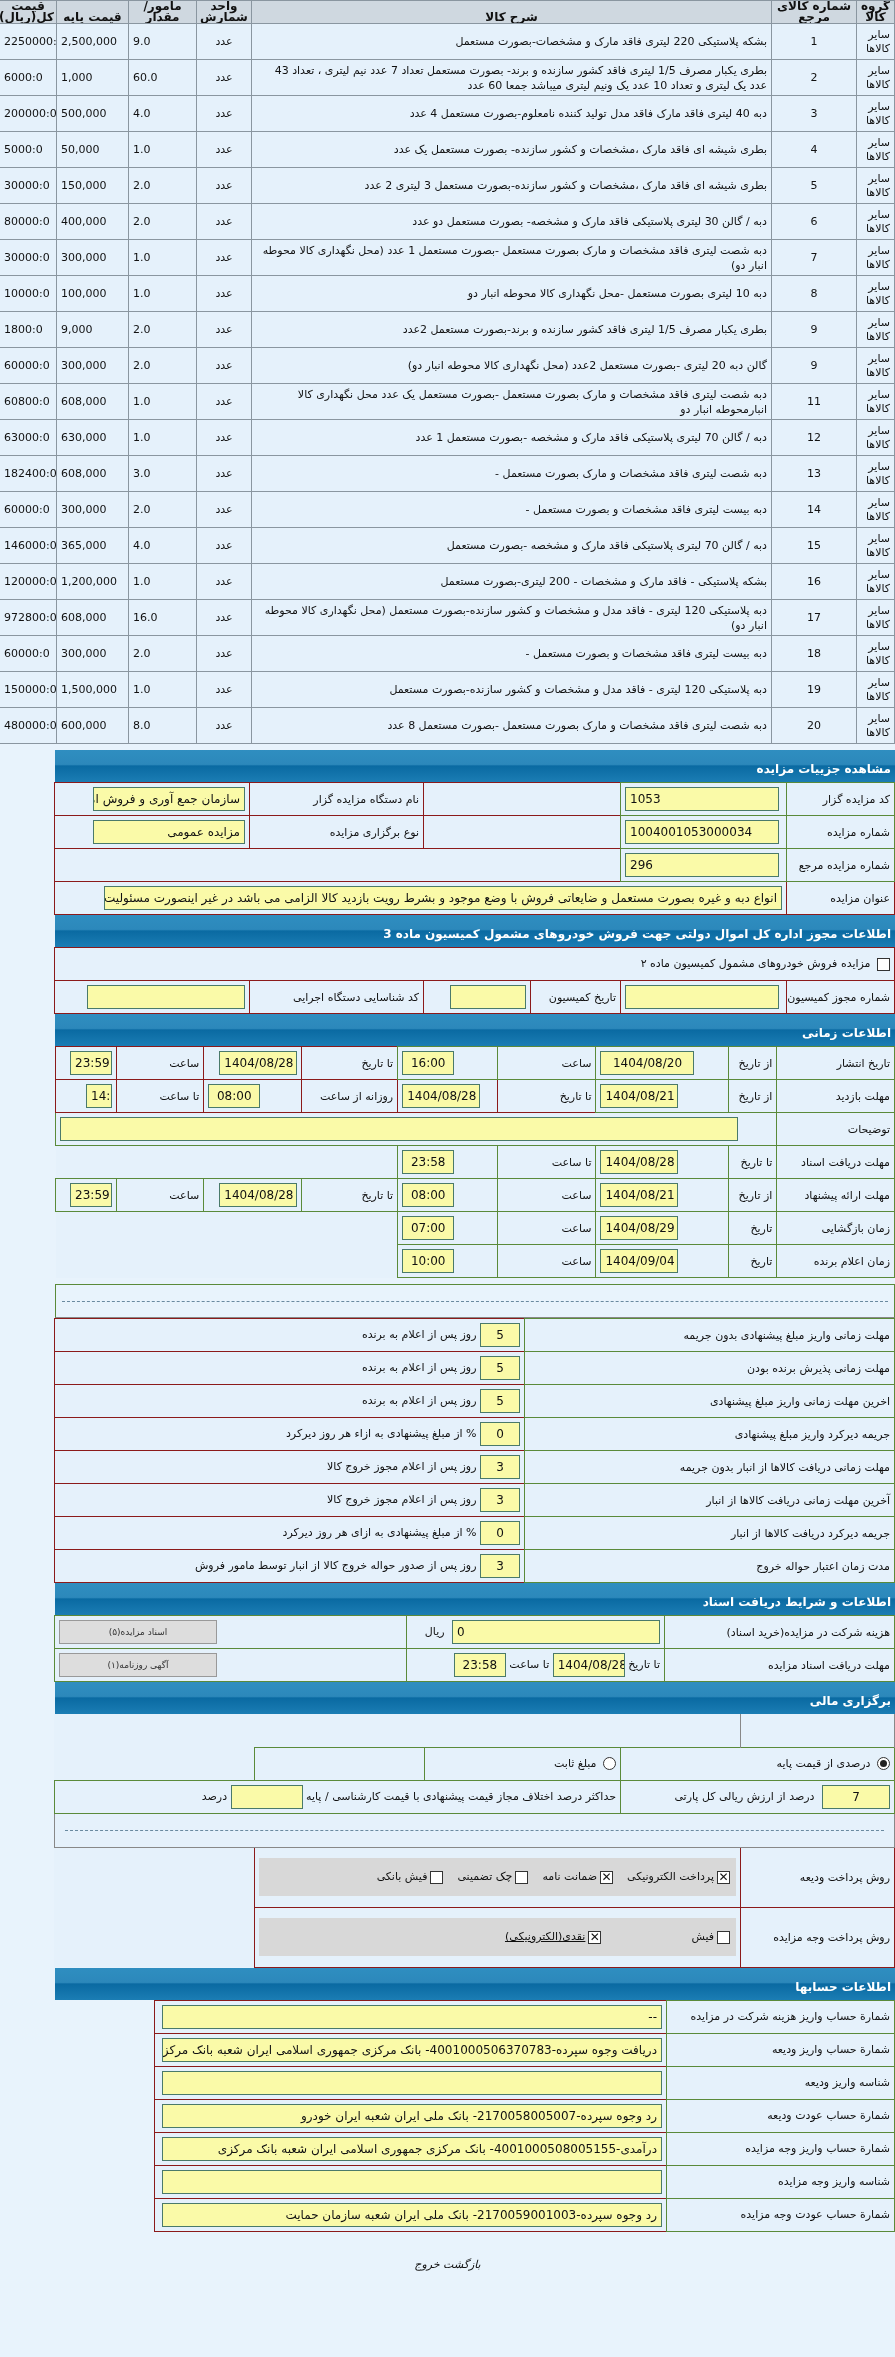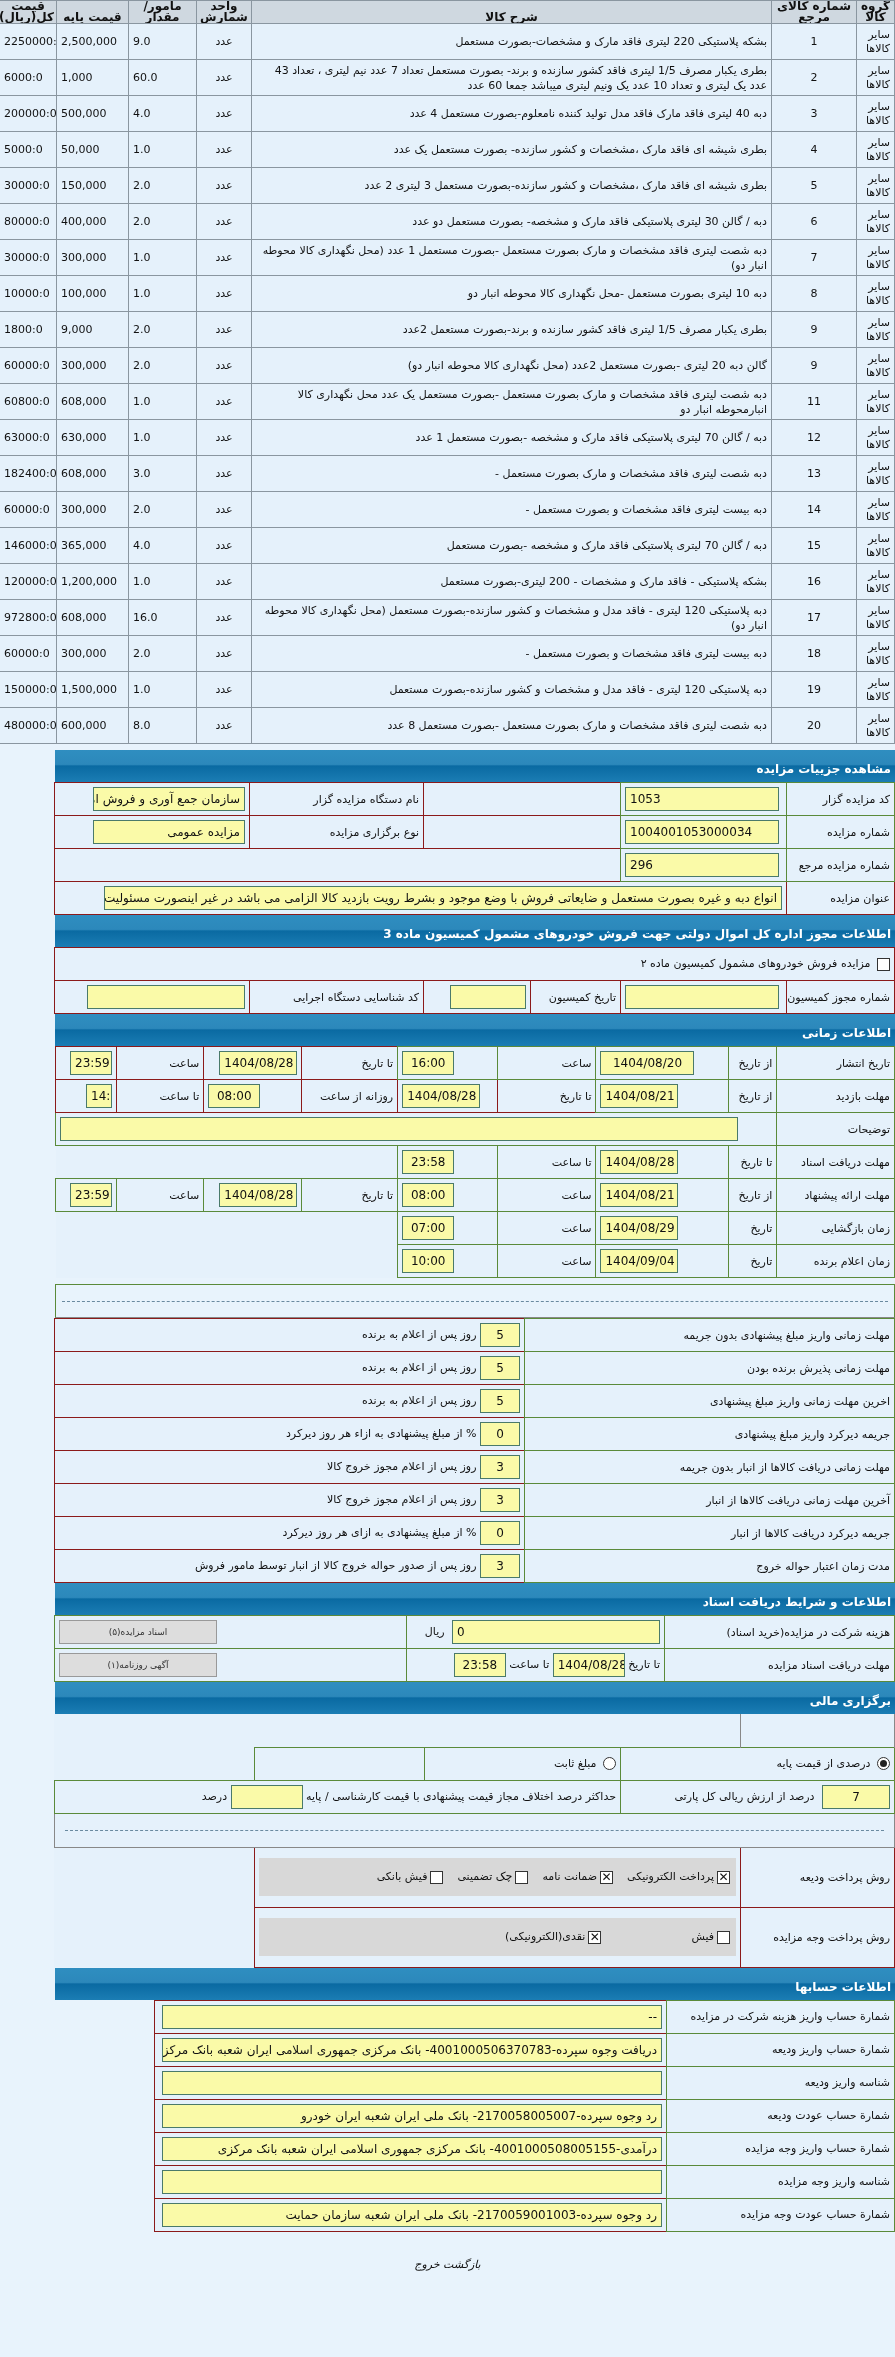--- a/index.html
+++ b/index.html
@@ -502,21 +502,21 @@
     <tr>
       <td class="red" colspan="2" style="height:60px">روش پرداخت ودیعه</td>
       <td class="red" colspan="4" style="padding:0">
         <div class="graybox" id="deposit-methods"><span style="margin-left: 14px;"><span class="chkbox">✕</span><span>پرداخت الکترونیکی</span></span><span style="margin-left: 14px;"><span class="chkbox">✕</span><span>ضمانت نامه</span></span><span style="margin-left: 14px;"><span class="chkbox"></span><span>چک تضمینی</span></span><span style="margin-left: 14px;"><span class="chkbox"></span><span>فیش بانکی</span></span></div>
       </td>
       <td style="border:none;"></td>
     </tr>
     <tr>
       <td class="red" colspan="2" style="height:60px">روش پرداخت وجه مزایده</td>
       <td class="red" colspan="4" style="padding:0">
-        <div class="graybox" id="payment-methods"><span style="margin-left: 90px;"><span class="chkbox"></span><span>فیش</span></span><span style="margin-left: 90px;"><span class="chkbox">✕</span><span>نقدی(الکترونیکی)</span></span></div>
+        <div class="graybox" id="payment-methods"><span style="margin-left: 90px;"><span class="chkbox"></span><span>فیش</span></span><span style="margin-left: 90px; text-decoration: underline;"><span class="chkbox">✕</span><span>نقدی(الکترونیکی)</span></span></div>
       </td>
       <td style="border:none;"></td>
     </tr>
   </tbody>
     </table>
 
   <div class="hdr">اطلاعات حسابها</div>
   <table class="grid" style="width:740px;margin-right:0;">
     <colgroup>
         <col style="width:228px">

